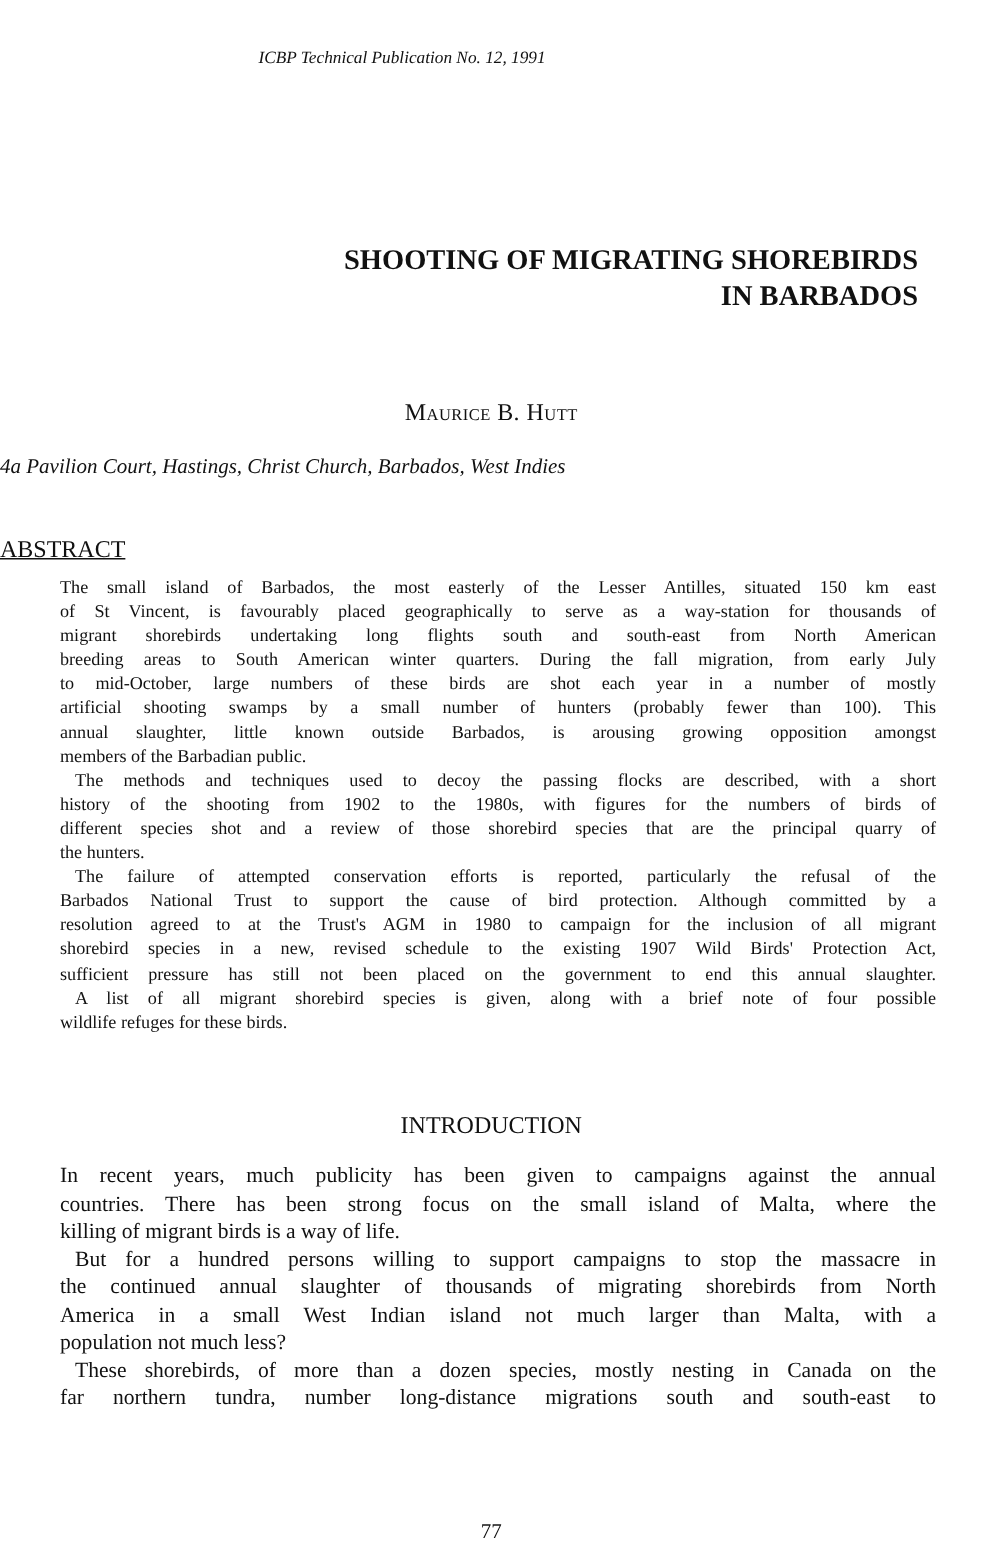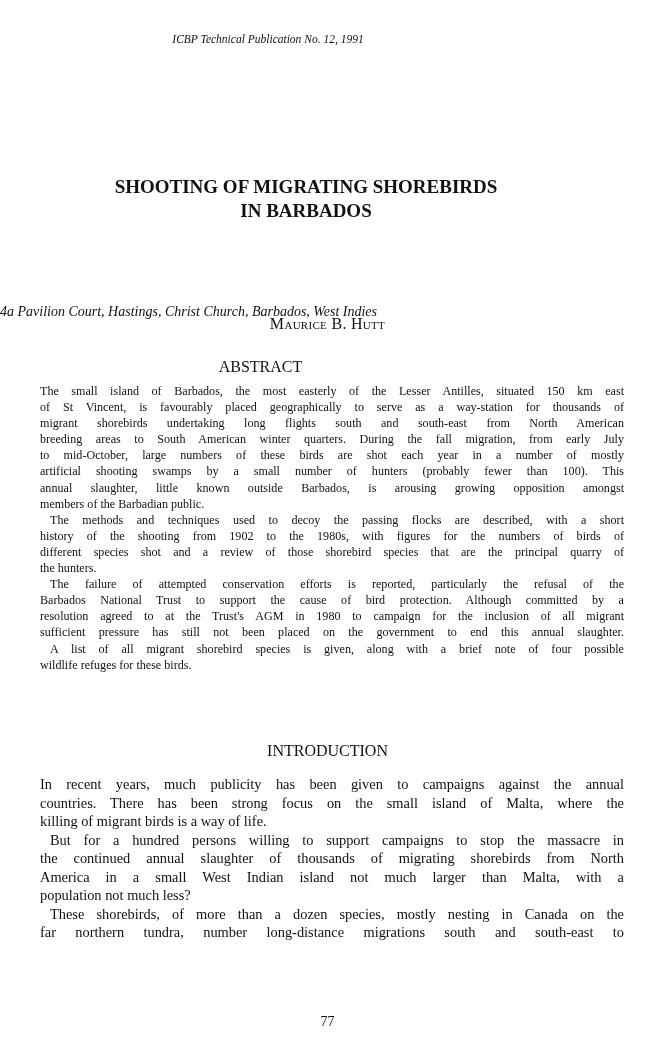--- a/index.html
+++ b/index.html
@@ -1,27 +1,27 @@
 <!DOCTYPE html>
 <html><head>
 <meta charset="utf-8">
 <style>
   html, body { margin: 0; padding: 0; background: #ffffff; }
   body { width: 655px; height: 1038px; position: relative; overflow: hidden;
          font-family: "Liberation Serif", "DejaVu Serif", serif; color: #111; }
   .runhead { position: absolute; top: 33px; left: 0; width: 536px; text-align: center;
              font-style: italic; font-size: 11.5px; }
-  .title { position: absolute; top: 175px; left: 0; width: 612px; text-align: center;
+  .title { position: absolute; top: 162px; left: 0; width: 612px; text-align: right;
            font-weight: bold; font-size: 19px; line-height: 24px; }
   .author { position: absolute; top: 267px; left: 0; width: 655px; text-align: center;
-            font-size: 16px; font-variant: small-caps; letter-spacing: 0.3px; margin-top: 48px; }
+            font-size: 16px; font-variant: small-caps; letter-spacing: 0.3px; }
   .affil { position: absolute; top: 304px; left: 0; width: 655px; text-align: left;
            font-style: italic; font-size: 14px; }
-  .abs-head { position: absolute; top: 358px; left: 0; width: 521px; text-align: center;
-              font-size: 16px; }
+  .abs-head { position: absolute; top: 358px; left: 0; width: 521px; text-align: left;
+              font-size: 16px; text-decoration: underline; }
   .abstract { position: absolute; top: 383px; left: 40px; width: 584px;
               font-size: 12.1px; line-height: 16.1px; }
   .intro-head { position: absolute; top: 742px; left: 0; width: 655px; text-align: center;
                 font-size: 16px; }
   .intro { position: absolute; top: 775px; left: 40px; width: 584px;
            font-size: 14.4px; line-height: 18.5px; }
   .line { display: block; white-space: nowrap; text-align: justify; text-align-last: justify; }
   .line.last { text-align-last: left; }
   .line.indent { text-indent: 10px; }
   .pagenum { position: absolute; top: 1014px; left: 0; width: 655px; text-align: center;
@@ -51,20 +51,21 @@
   <span class="line">artificial shooting swamps by a small number of hunters (probably fewer than 100).  This</span>
   <span class="line">annual slaughter, little known outside Barbados, is arousing growing opposition amongst</span>
   <span class="line last">members of the Barbadian public.</span>
   <span class="line indent">The methods and techniques used to decoy the passing flocks are described, with a short</span>
   <span class="line">history of the shooting from 1902 to the 1980s, with figures for the numbers of birds of</span>
   <span class="line">different species shot and a review of those shorebird species that are the principal quarry of</span>
   <span class="line last">the hunters.</span>
   <span class="line indent">The failure of attempted conservation efforts is reported, particularly the refusal of the</span>
   <span class="line">Barbados National Trust to support the cause of bird protection.  Although committed by a</span>
   <span class="line">resolution agreed to at the Trust's AGM in 1980 to campaign for the inclusion of all migrant</span>
+  <span class="line">shorebird species in a new, revised schedule to the existing 1907 Wild Birds' Protection Act,</span>
   <span class="line">sufficient pressure has still not been placed on the government to end this annual slaughter.</span>
   <span class="line indent">A list of all migrant shorebird species is given, along with a brief note of four possible</span>
   <span class="line last">wildlife refuges for these birds.</span>
 </div>
 
 <div class="intro-head">INTRODUCTION</div>
 
 <div class="intro">
   <span class="line">In recent years, much publicity has been given to campaigns against the annual</span>
   <span class="line">countries.  There has been strong focus on the small island of Malta, where the</span>

